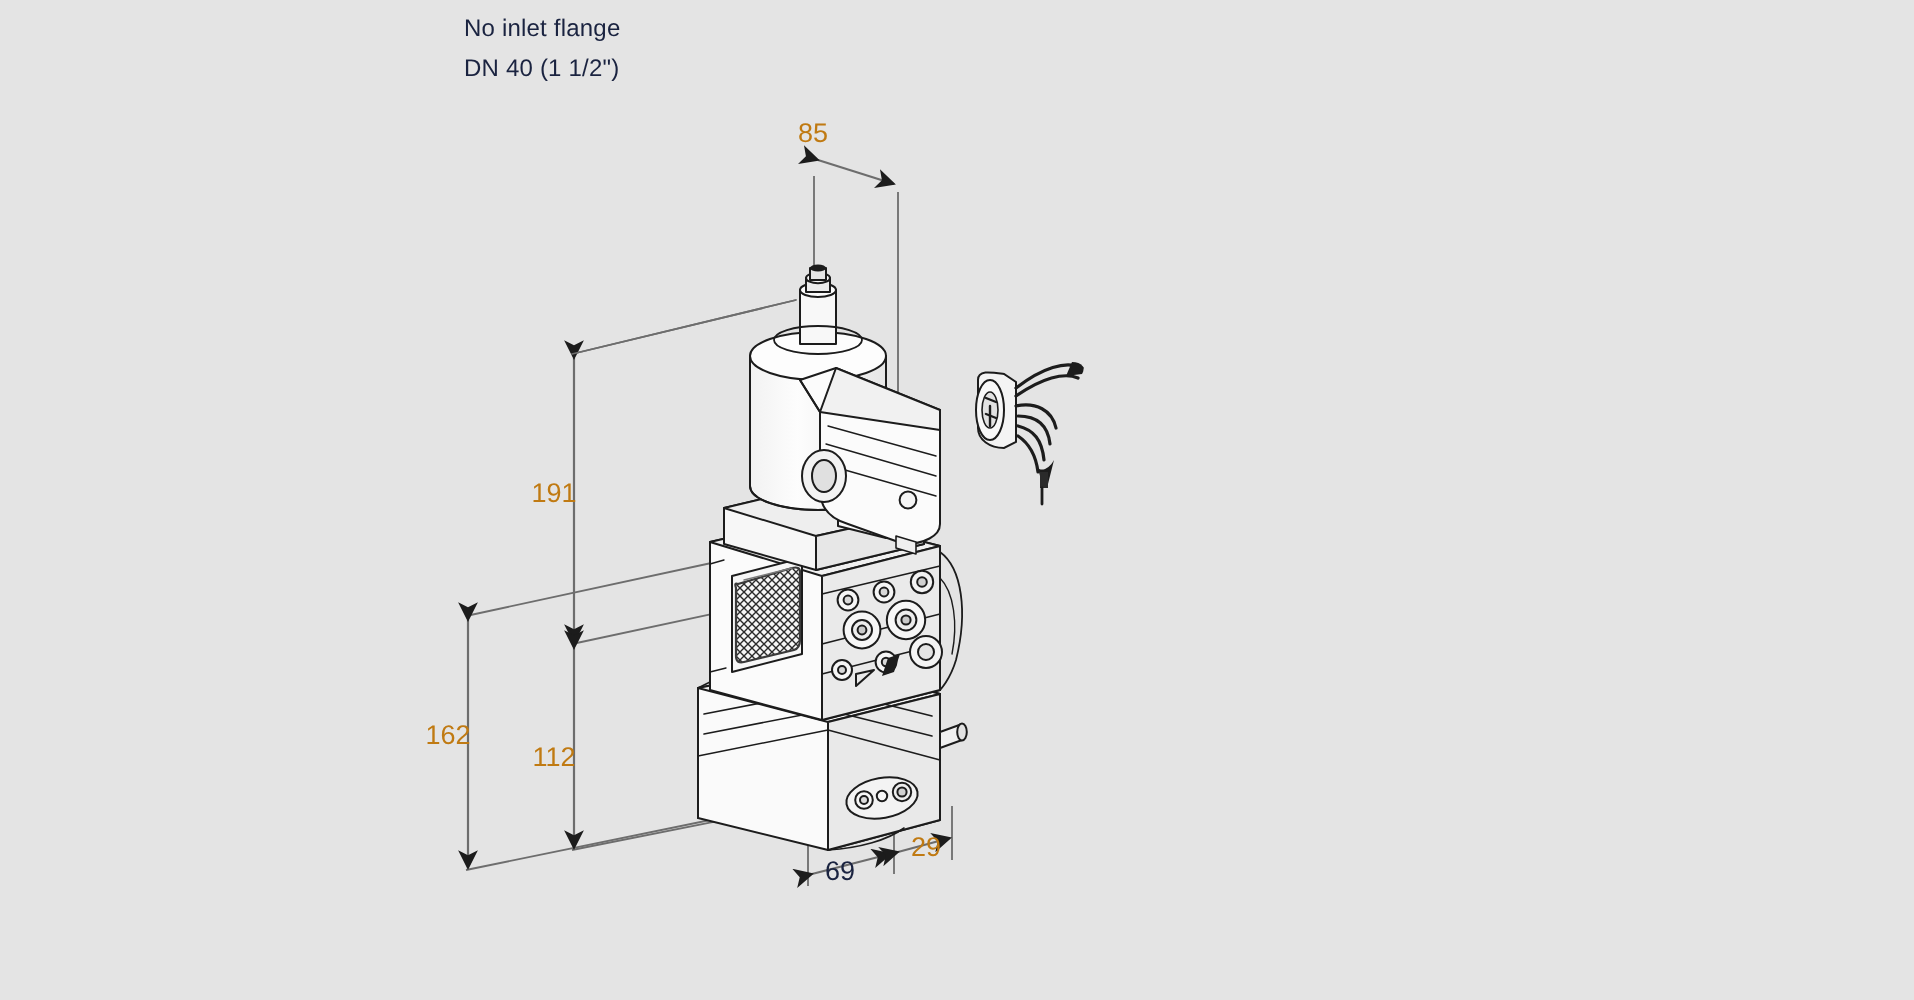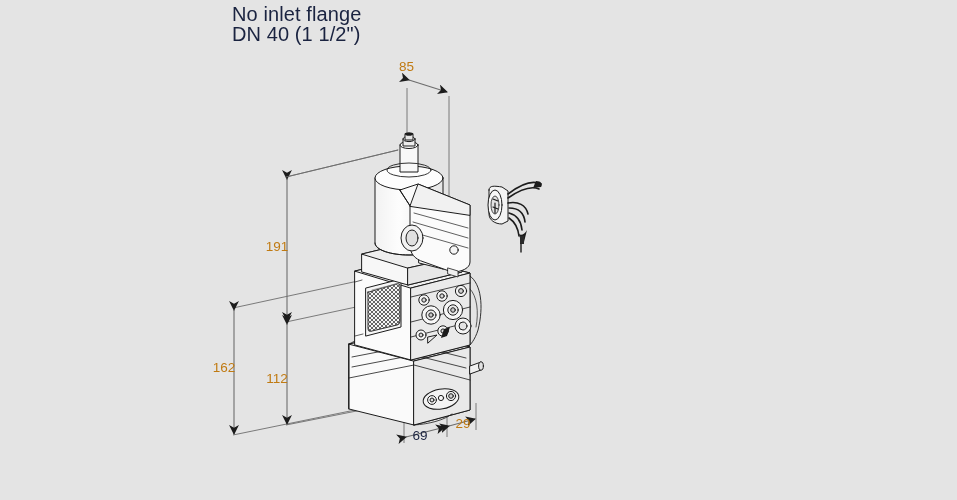--- a/index.html
+++ b/index.html
@@ -7,21 +7,21 @@
     width:957px;height:500px;
     background:#e4e4e4;
     font-family:"Liberation Sans", sans-serif;
     overflow:hidden;
     position:relative;
   }
   #stage{position:absolute;left:0;top:0;width:957px;height:500px;}
   .hdr{
     position:absolute;
     color:#1a2340;
-    font-size:20px;
+    font-size:12px;
     line-height:20px;
     letter-spacing:.1px;
     white-space:pre;
   }
   #hdr1{left:232px;top:4px;}
   #hdr2{left:232px;top:24px;}
   svg{position:absolute;left:0;top:0;}
   text{font-family:"Liberation Sans", sans-serif;}
 </style>
 </head>

